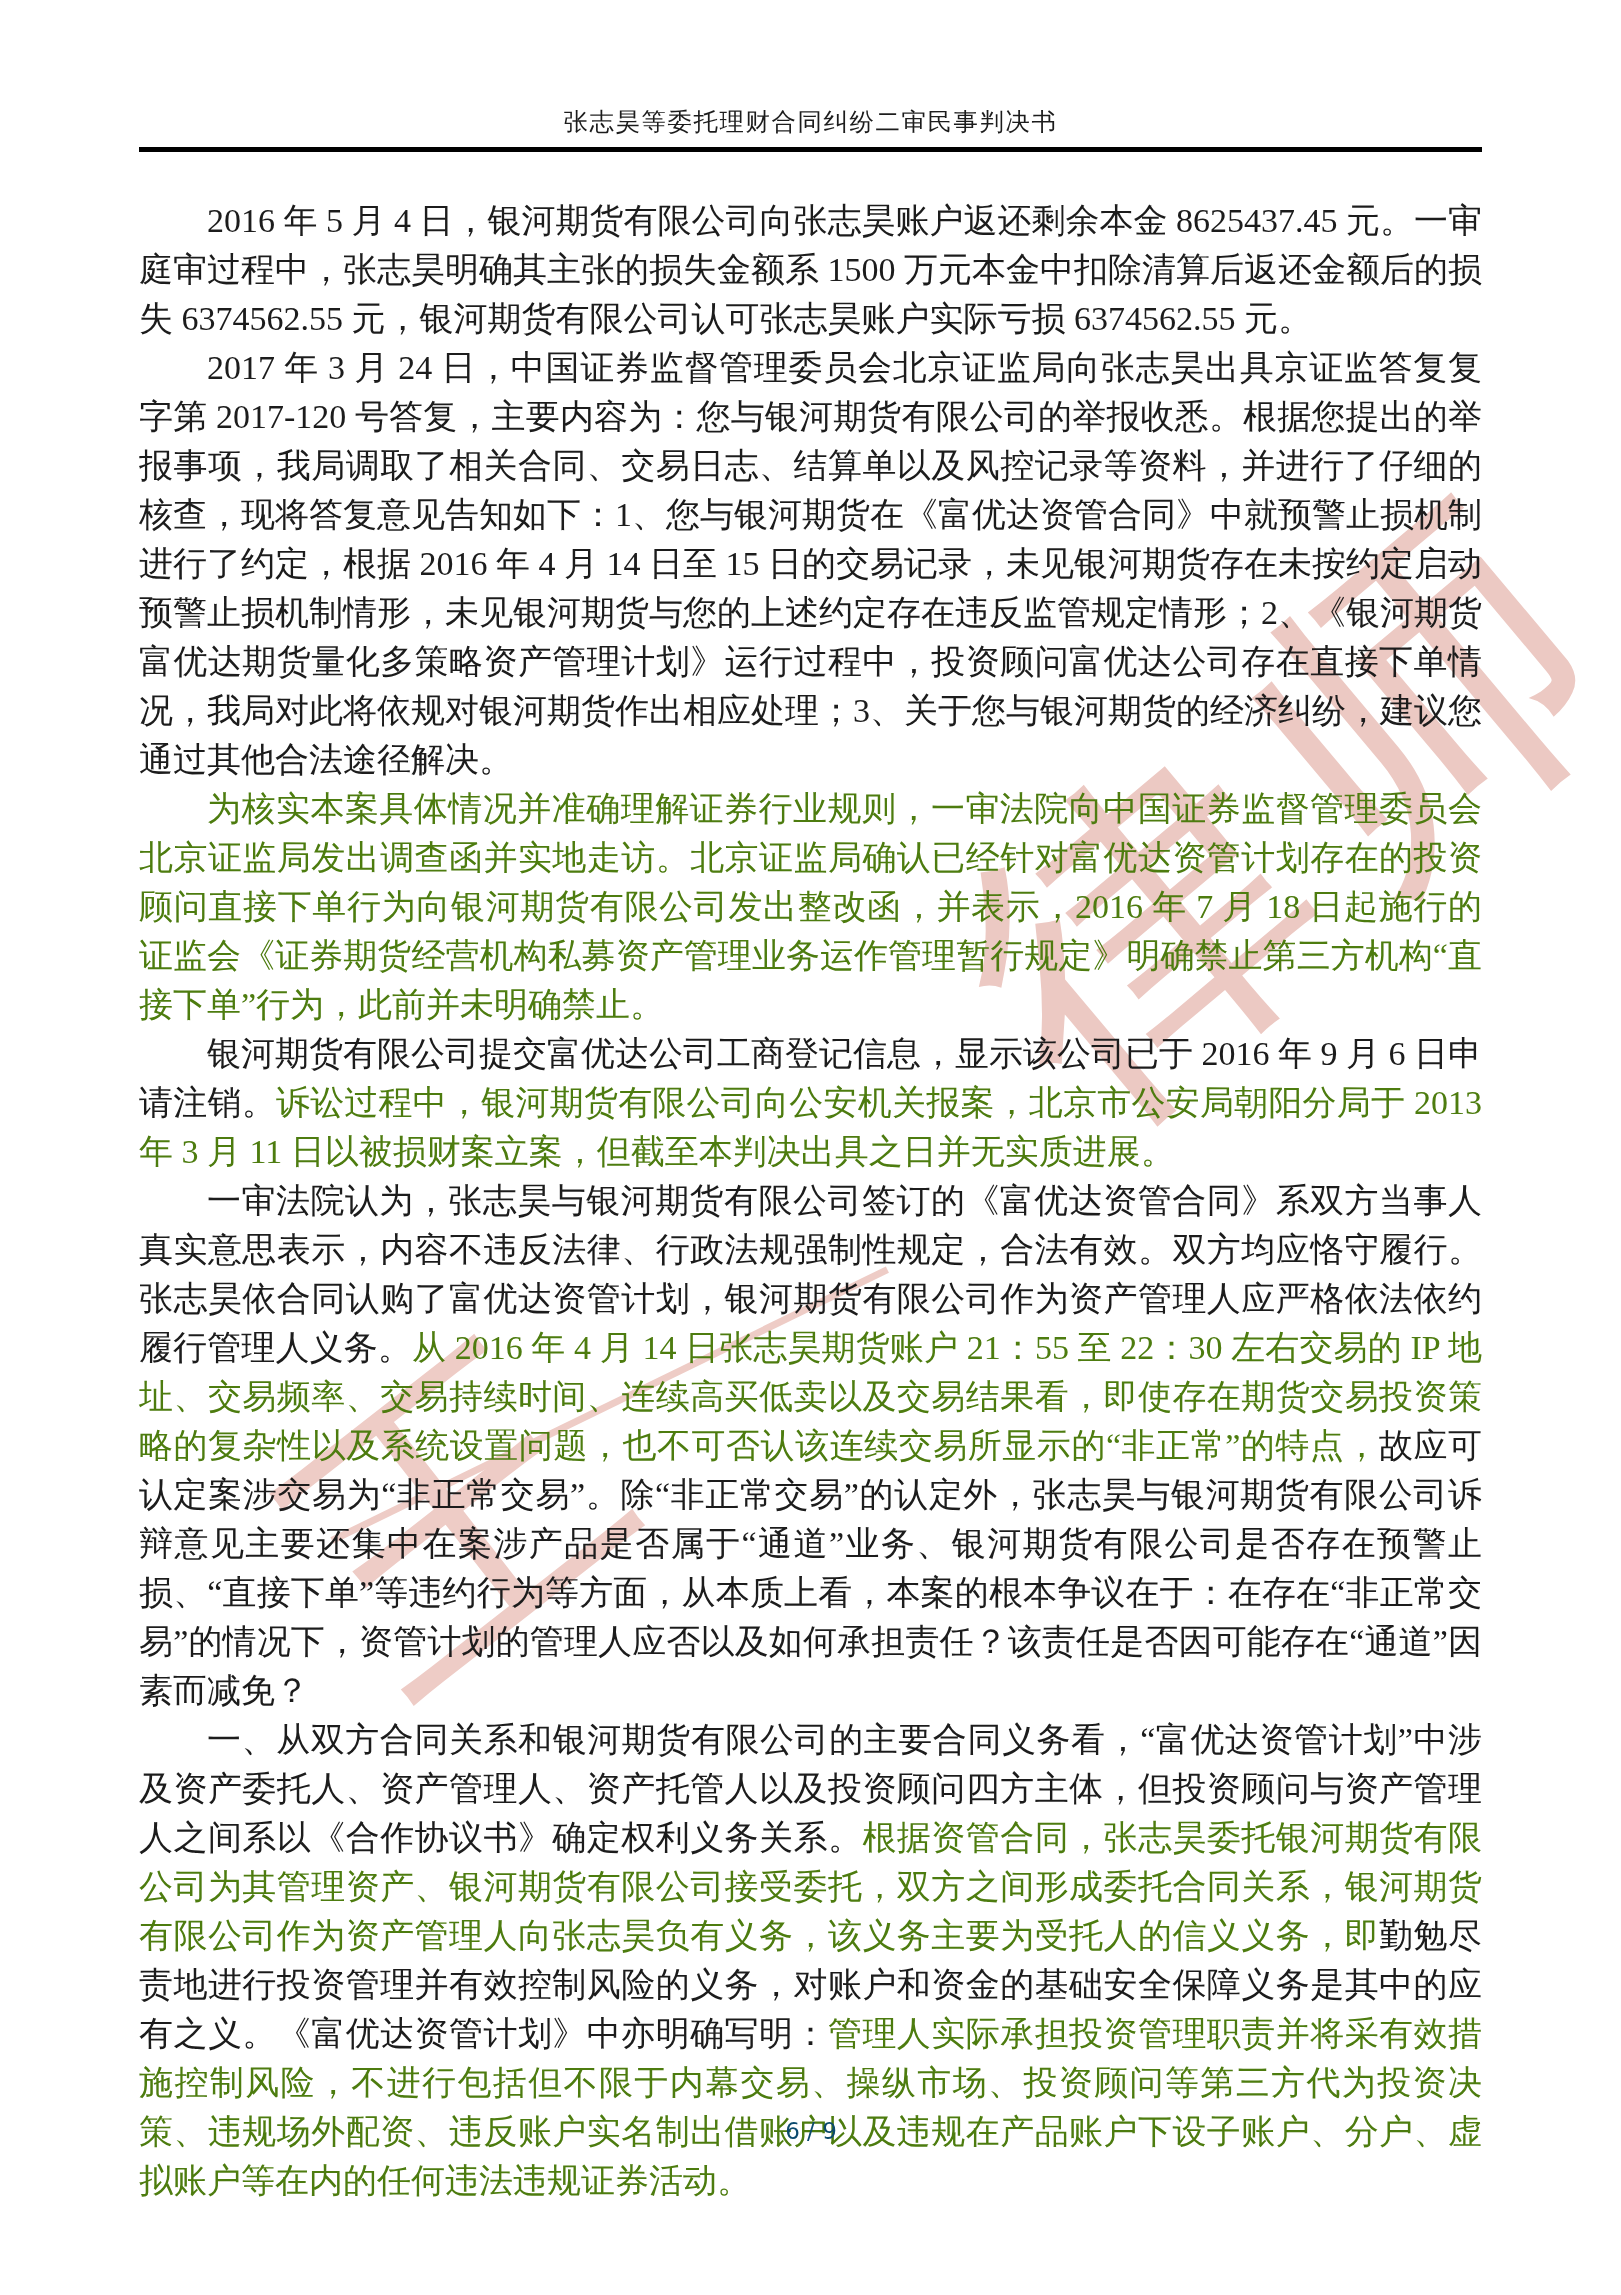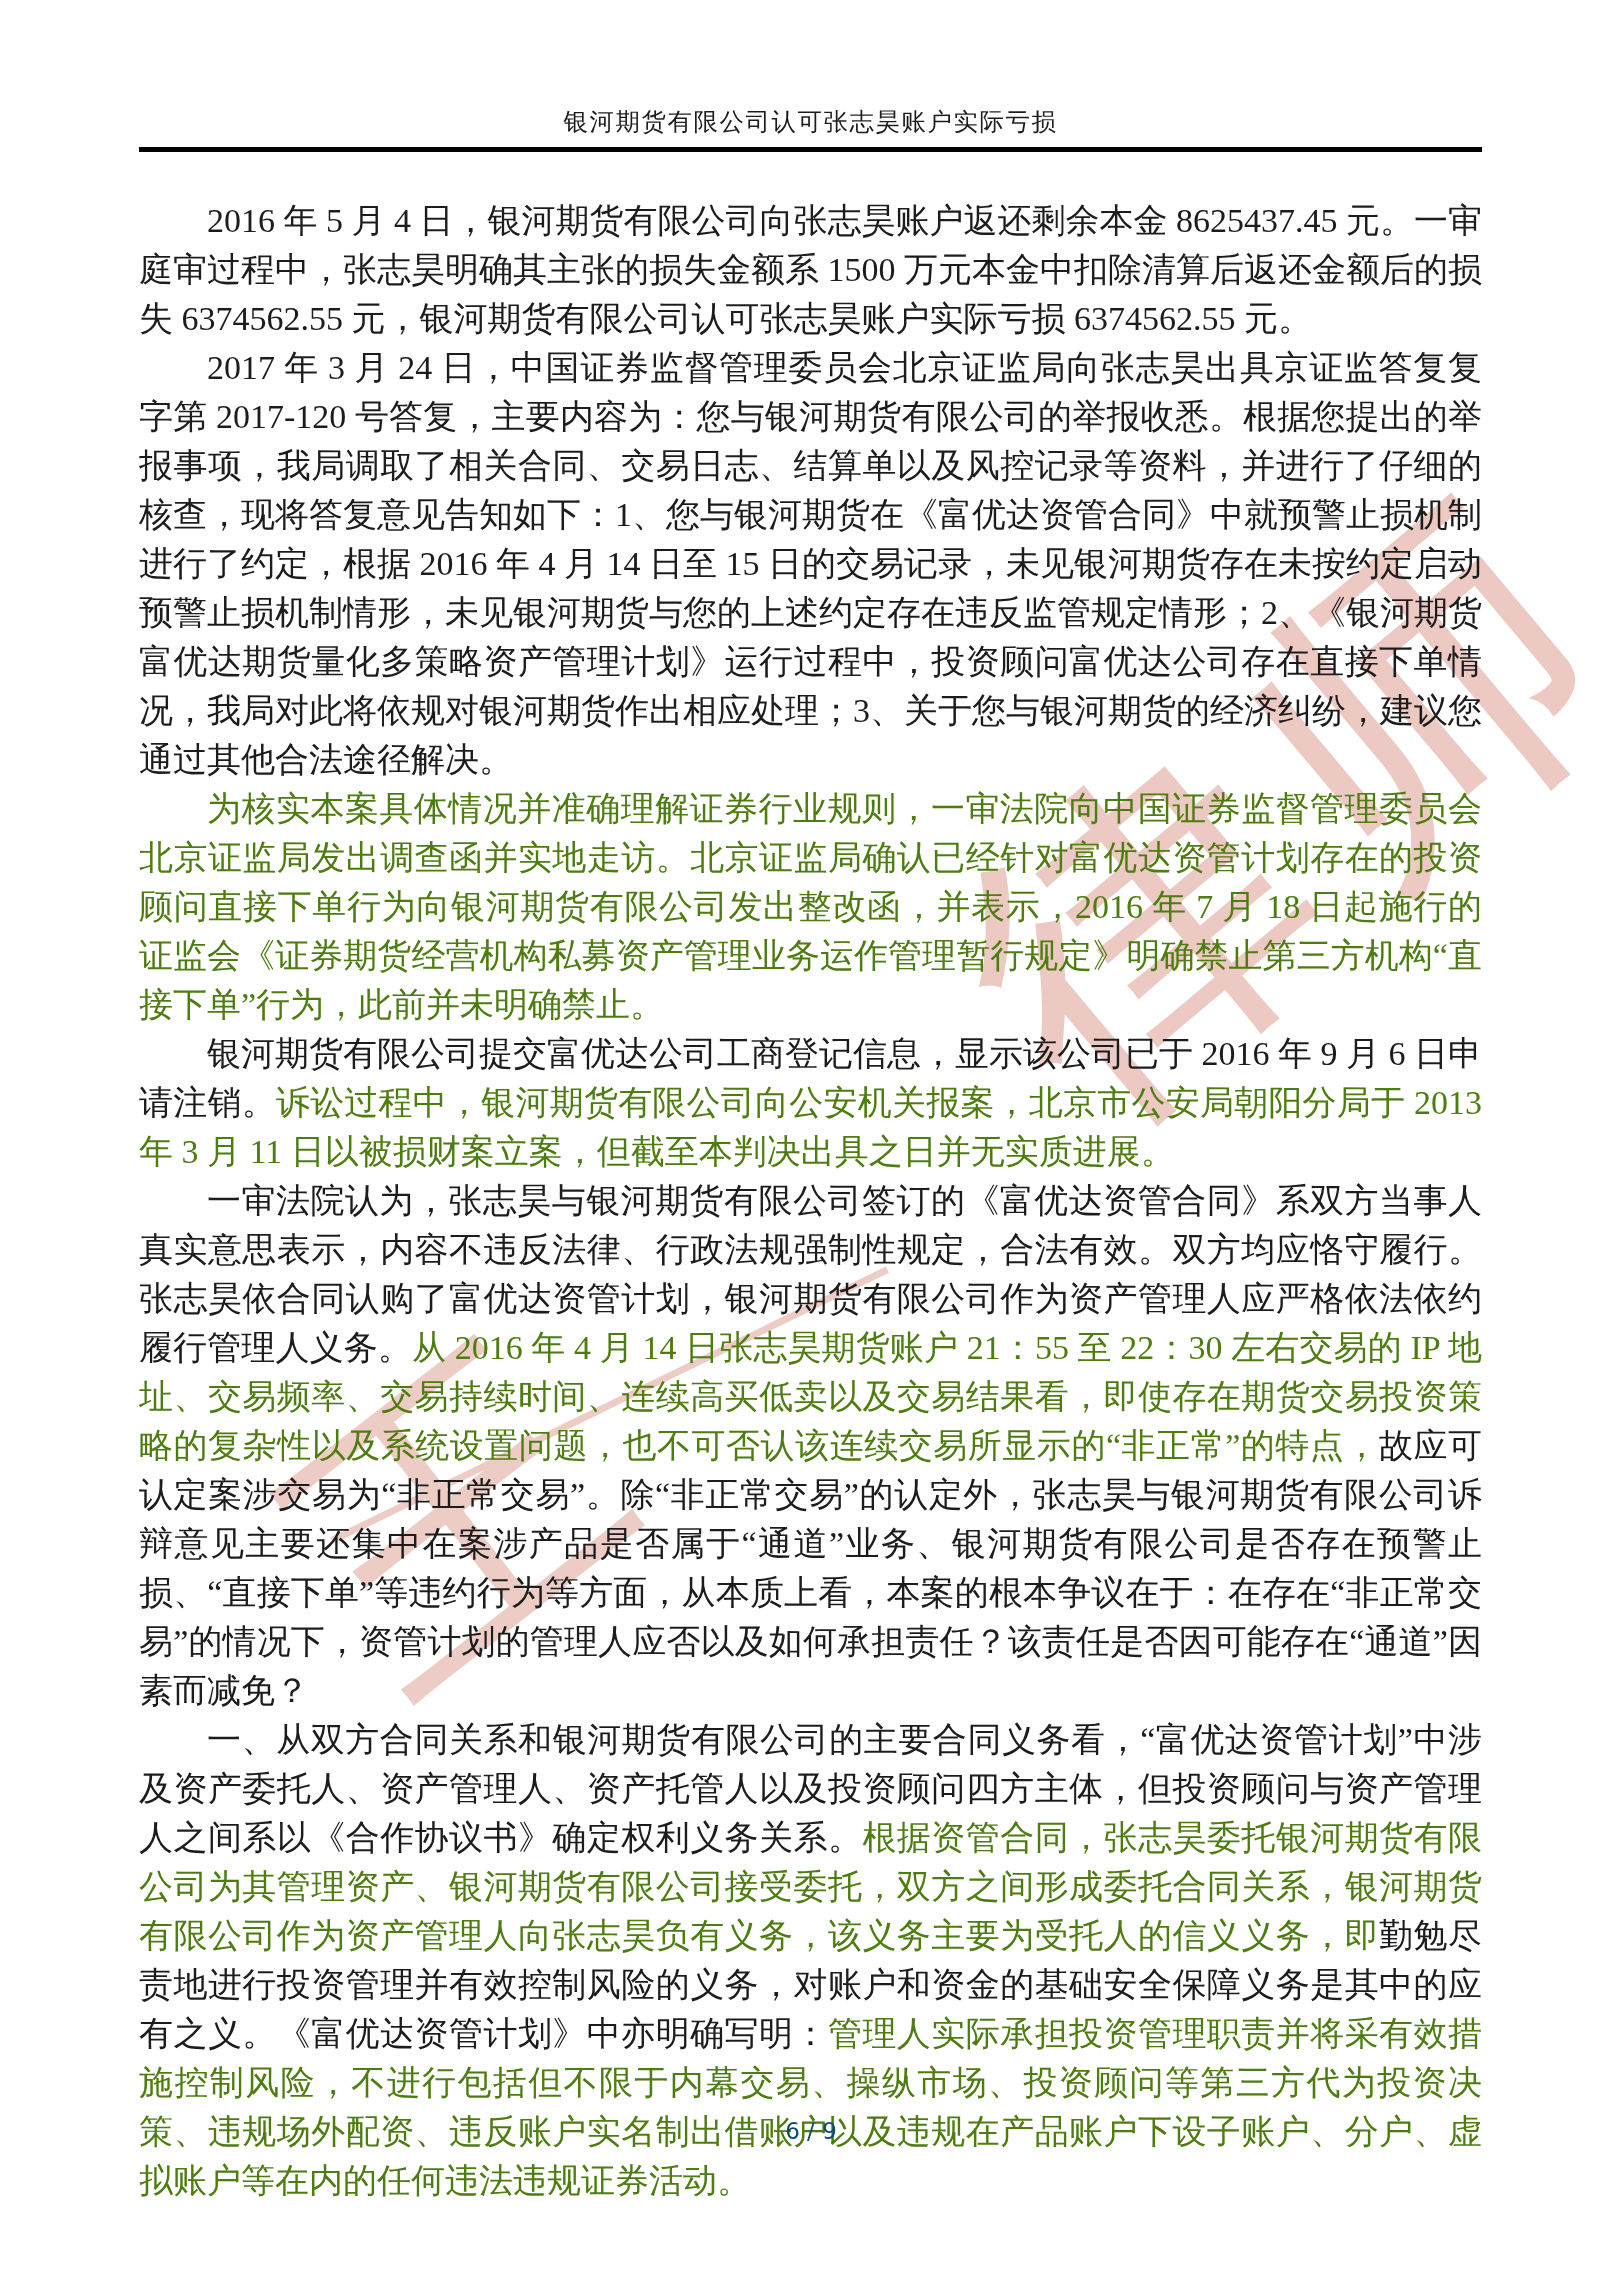--- a/index.html
+++ b/index.html
@@ -110,21 +110,21 @@
 </head>
 <body>
 
 <div class="page">
 
   <div class="watermark-upper">律师</div>
   <div class="watermark-lower">王</div>
   <div class="watermark-line"></div>
 
   <div class="doc-header">
-    <span class="title">银河期货有限公司认可张志昊账户实际亏损</span>
+    <span class="title">张志昊等委托理财合同纠纷二审民事判决书</span>
   </div>
   <div class="header-rule"></div>
 
   <div class="doc-body">
 
     <p>
       <span class="seg-black">2016 年 5 月 4 日，银河期货有限公司向张志昊账户返还剩余本金 8625437.45 元。一审庭审过程中，张志昊明确其主张的损失金额系 1500 万元本金中扣除清算后返还金额后的损失 6374562.55 元，银河期货有限公司认可张志昊账户实际亏损 6374562.55 元。</span>
     </p>
 
     <p>

